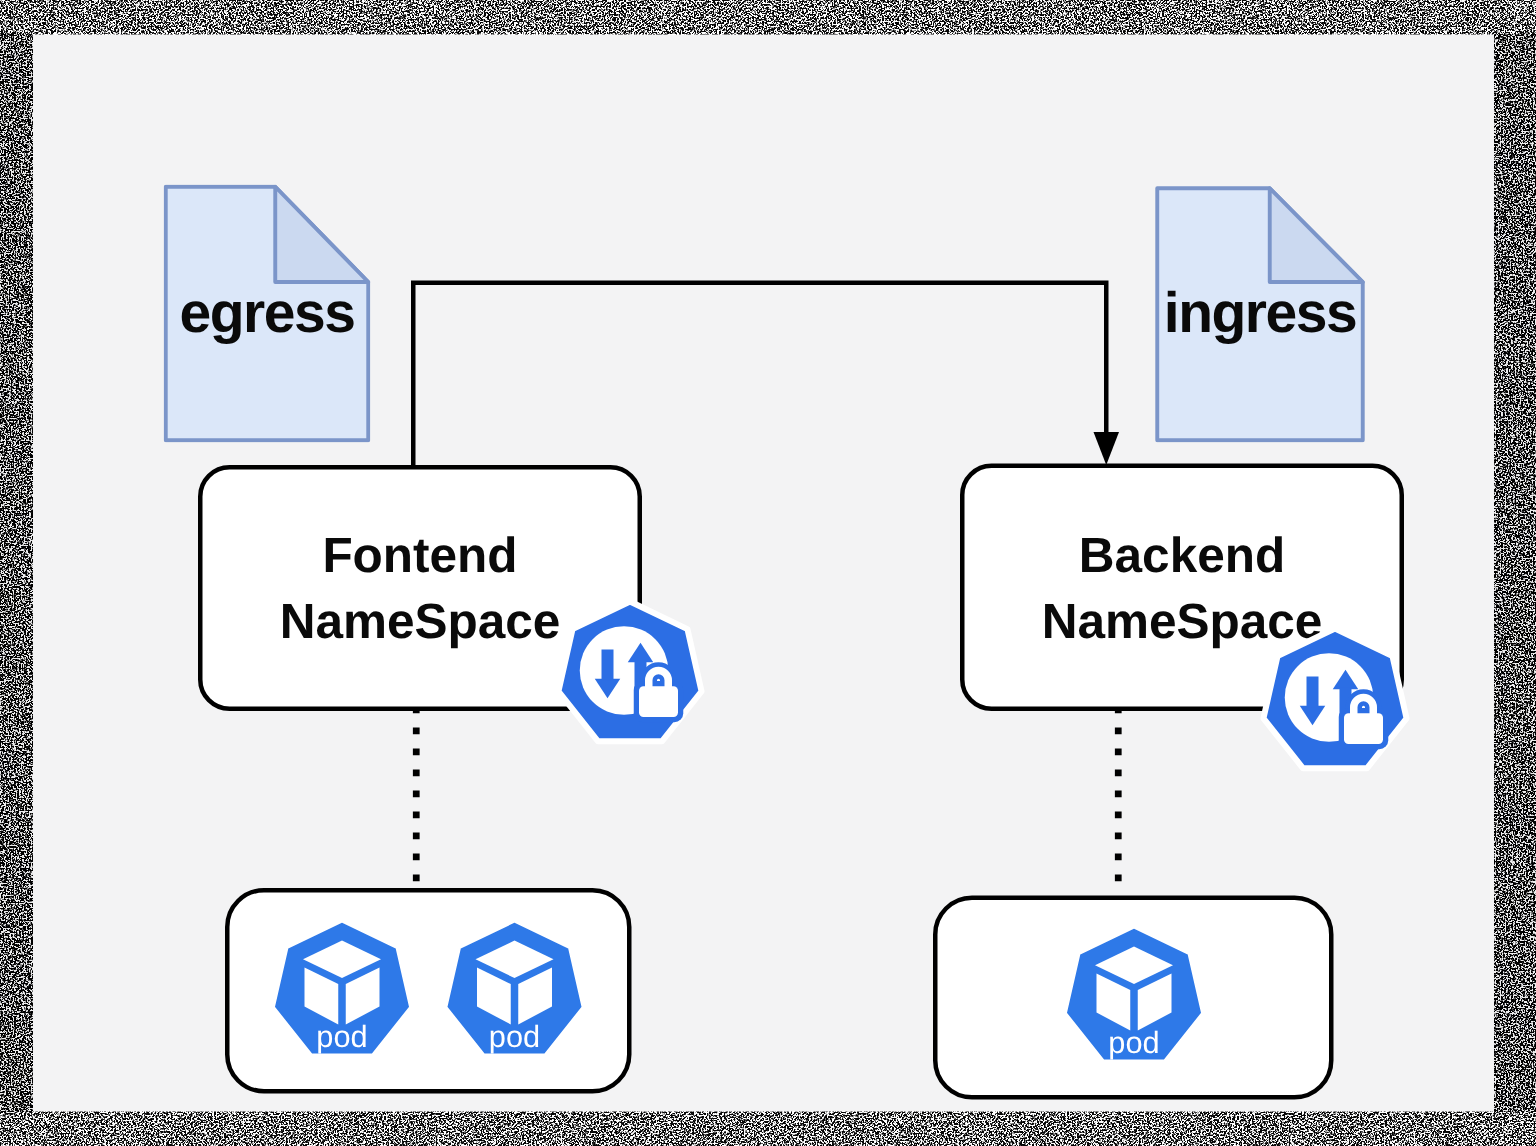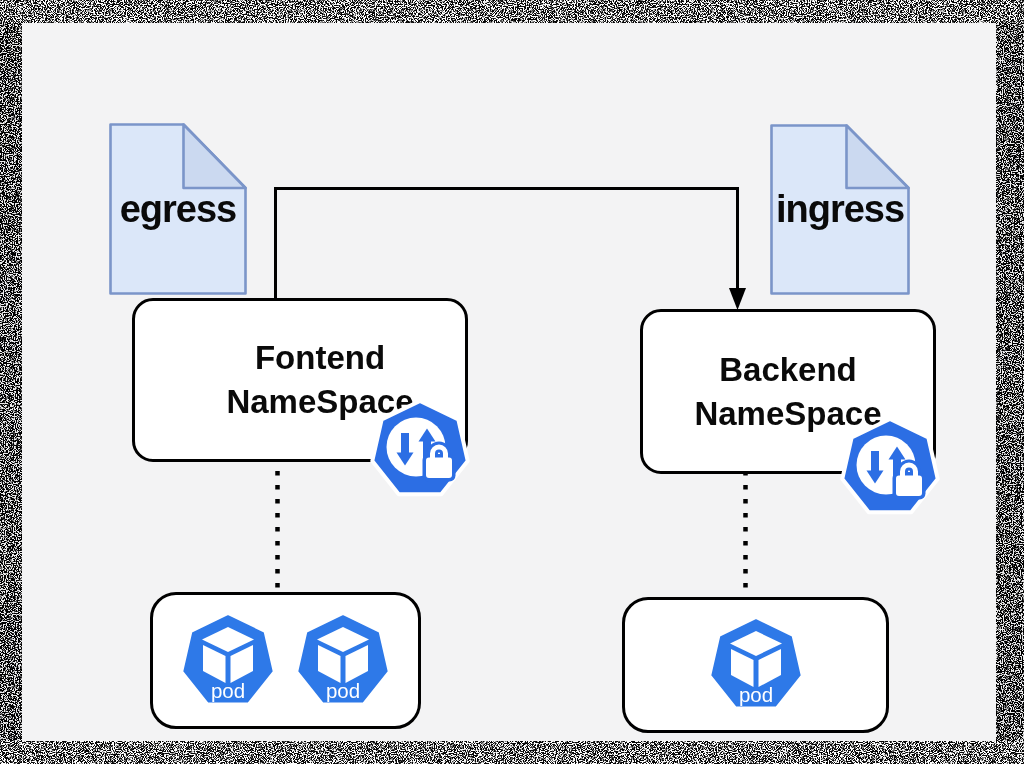--- a/index.html
+++ b/index.html
@@ -48,21 +48,21 @@
   </div>
 
   <div class="doc" style="left:109px;top:123px;width:138px;height:172px;">
     <svg width="138" height="172" viewBox="0 0 138 172">
       <path d="M1.5,1.5 L74.5,1.5 L136.5,65 L136.5,170.5 L1.5,170.5 Z" stroke-width="2.6" stroke-linejoin="round" stroke="#7b95c9" fill="#dbe7f9"></path>
       <path d="M74.5,1.5 L136.5,65 L74.5,65 Z" stroke-width="2.6" stroke-linejoin="round" stroke="#7b95c9" fill="#cbd9f0"></path>
     </svg>
     <div class="doc-label">egress</div>
   </div>
 
-  <div class="ns-box" style="left:132px;top:298px;width:290px;height:158px;padding-left:40px;">
+  <div class="ns-box" style="left:132px;top:310px;width:290px;height:158px;">
     <span>Fontend</span>
     <span>NameSpace</span>
   </div>
 
   <div class="ns-box" style="left:592px;top:309px;width:290px;height:159px;margin-left:48px;">
     <span>Backend</span>
     <span>NameSpace</span>
   </div>
 
   <div class="pod-box" style="left:150px;top:592px;width:265px;height:131px;">

